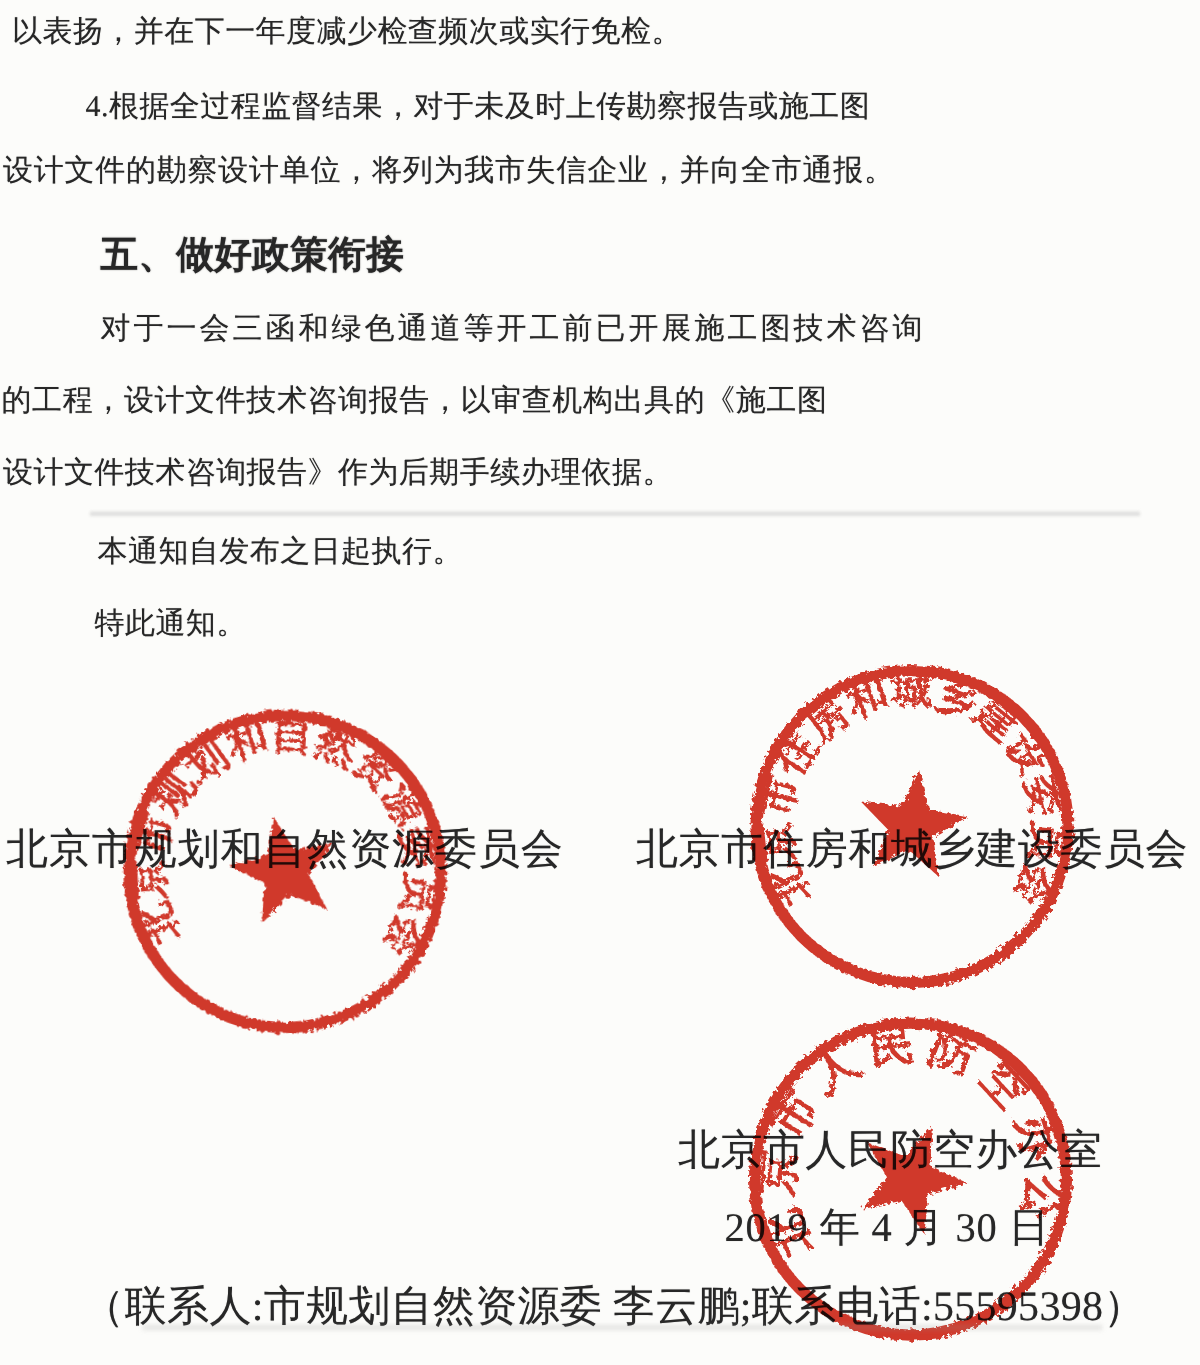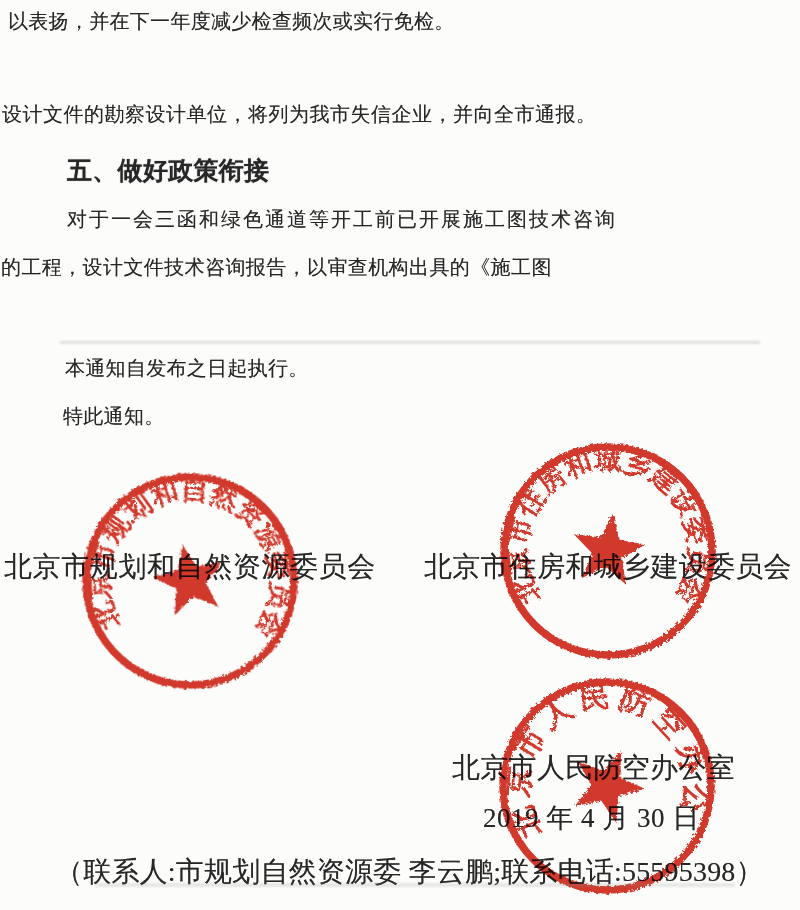--- a/index.html
+++ b/index.html
@@ -53,24 +53,26 @@
               background:rgba(150,150,150,0.28); filter:blur(1px); }
   .streak-b { left:95px; top:883px; width:640px; height:4px;
               background:rgba(150,150,150,0.20); filter:blur(1.3px); }
 </style>
 </head>
 <body>
 
 <div class="page">
 
   <div class="tline l1">以表扬，并在下一年度减少检查频次或实行免检。</div>
+  <div class="tline l2">4.根据全过程监督结果，对于未及时上传勘察报告或施工图</div>
   <div class="tline l3">设计文件的勘察设计单位，将列为我市失信企业，并向全市通报。</div>
   <div class="tline l4">五、做好政策衔接</div>
   <div class="tline l5">对于一会三函和绿色通道等开工前已开展施工图技术咨询</div>
   <div class="tline l6">的工程，设计文件技术咨询报告，以审查机构出具的《施工图</div>
+  <div class="tline l7">设计文件技术咨询报告》作为后期手续办理依据。</div>
   <div class="tline l8">本通知自发布之日起执行。</div>
   <div class="tline l9">特此通知。</div>
 
   <div class="tline sig-left">北京市规划和自然资源委员会</div>
   <div class="tline sig-right">北京市住房和城乡建设委员会</div>
 
   <div class="tline office">北京市人民防空办公室</div>
   <div class="tline datel">2019 年 4 月 30 日</div>
   <div class="tline contact">（联系人:市规划自然资源委 李云鹏;联系电话:55595398）</div>
 

